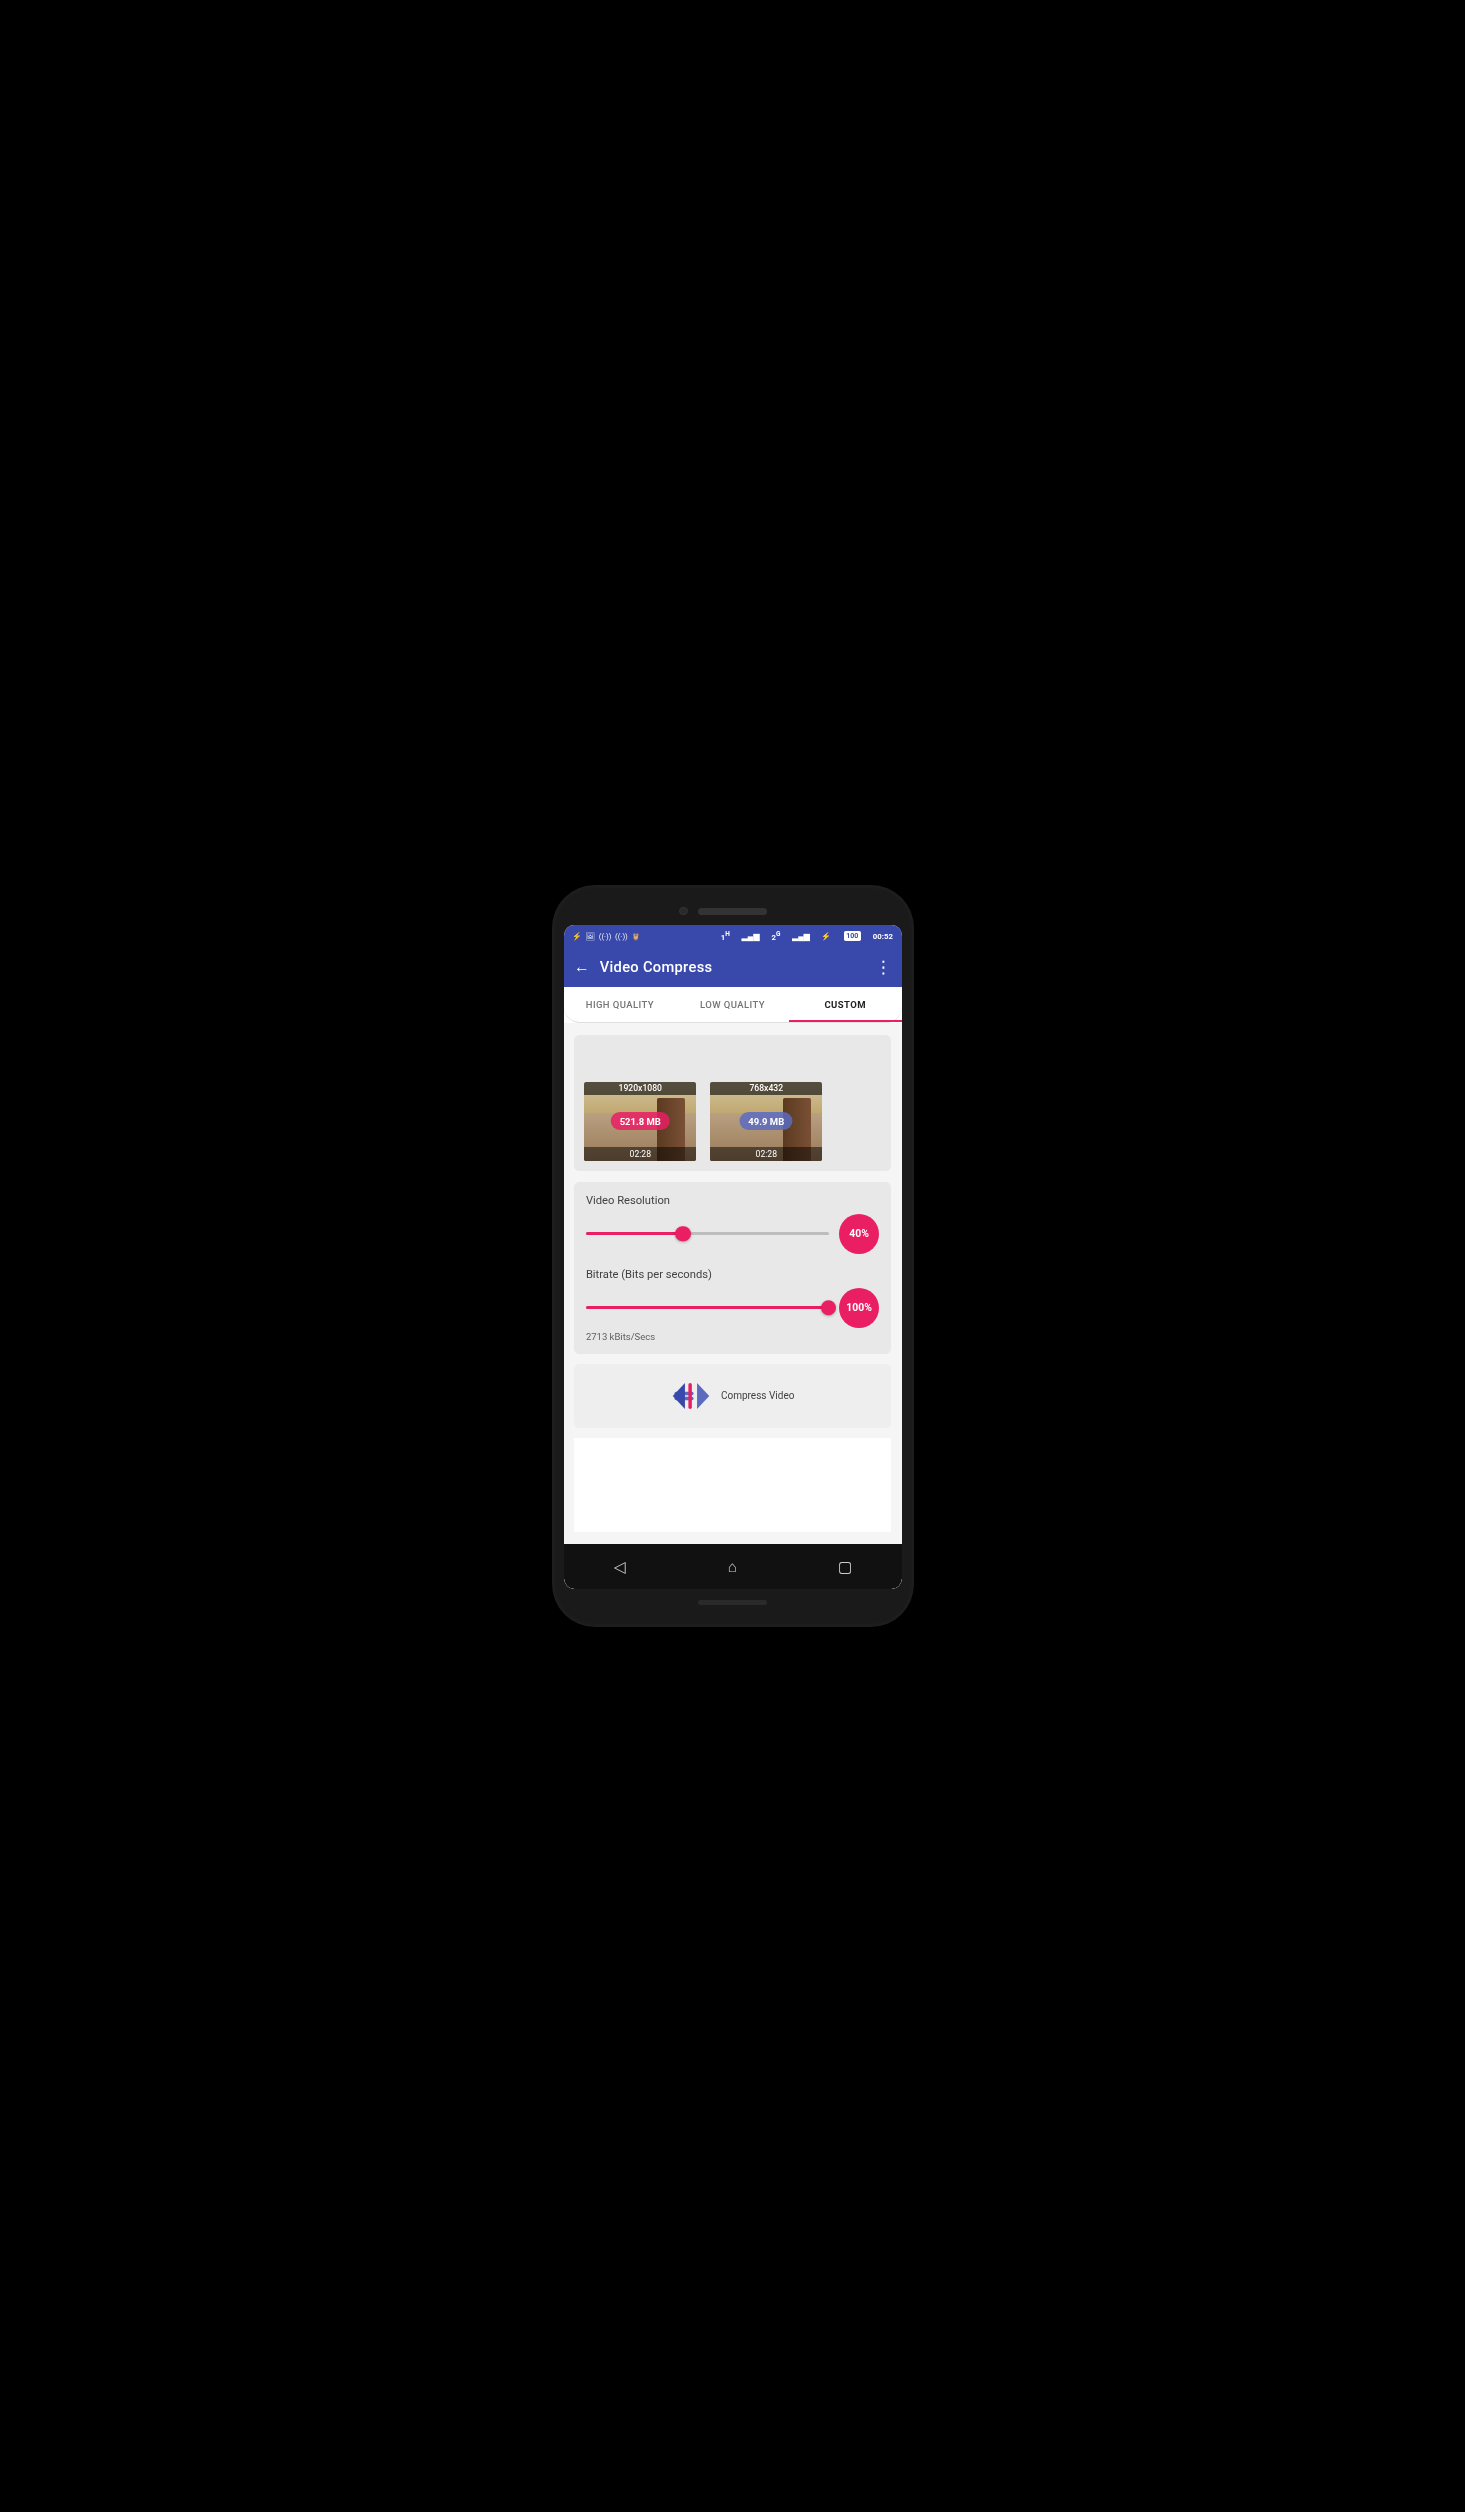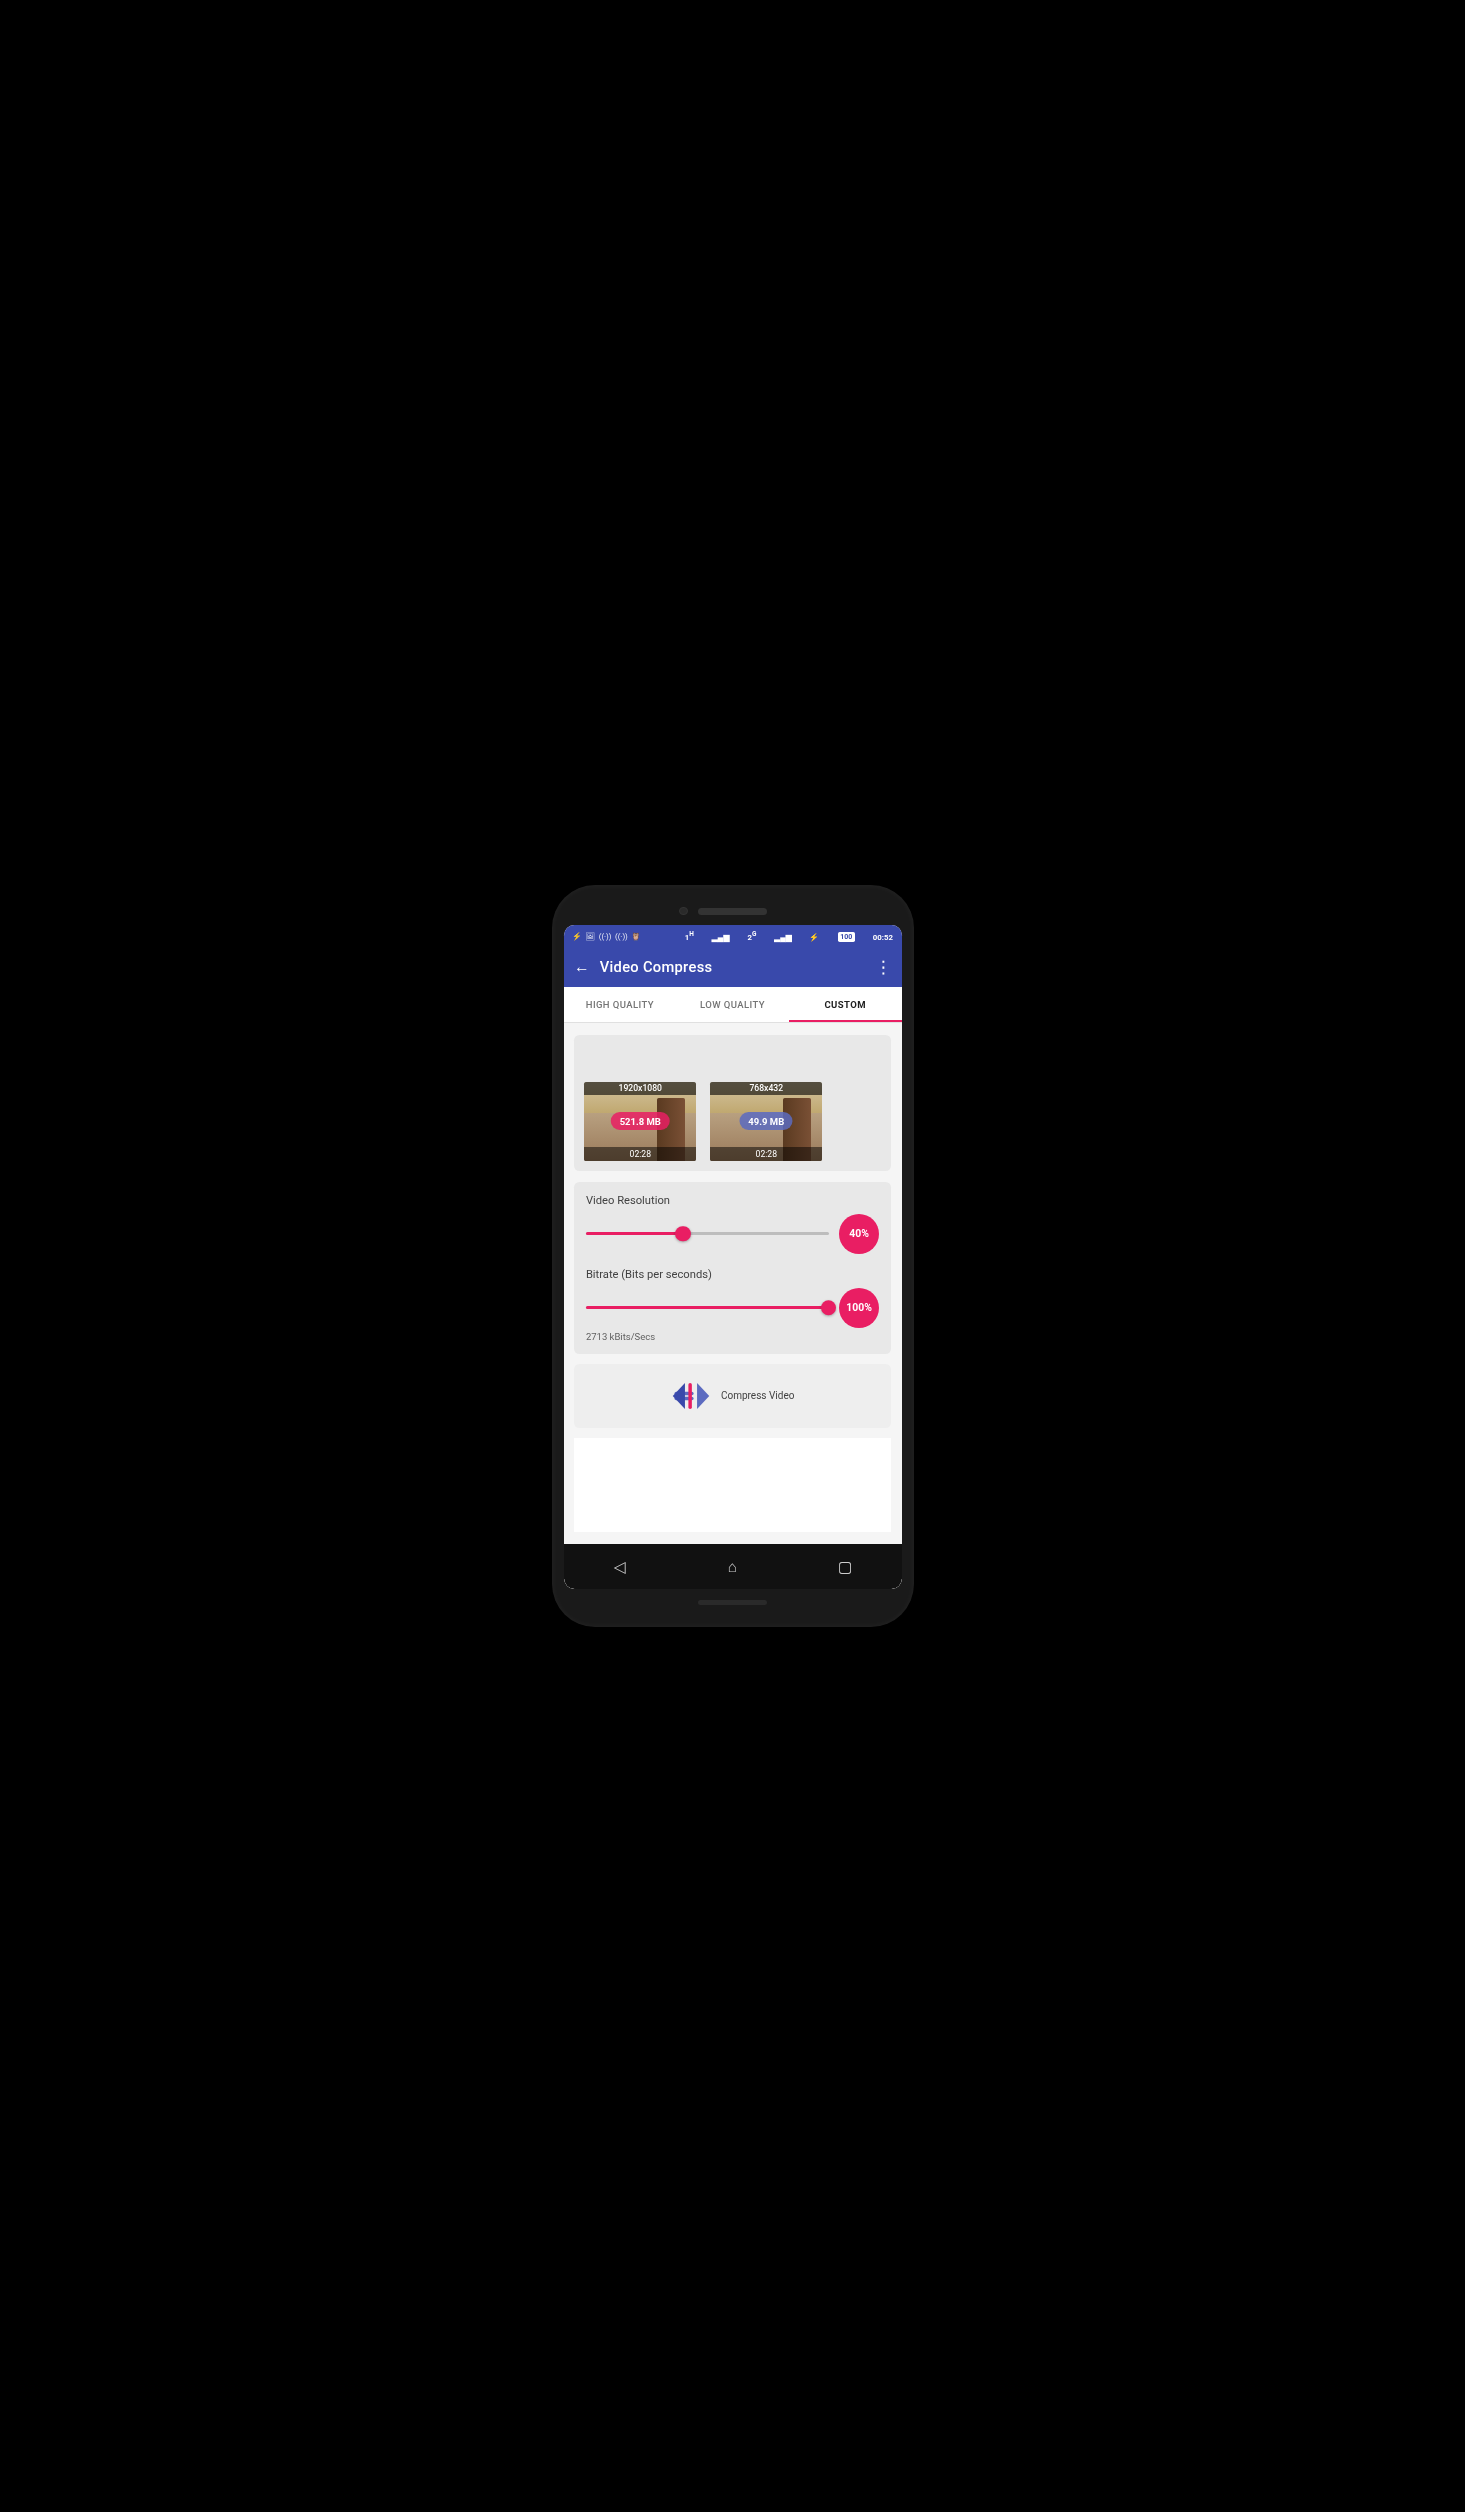--- a/index.html
+++ b/index.html
@@ -74,22 +74,22 @@
     }
 
     .status-left {
       display: flex;
       gap: 3.5px;
       align-items: center;
     }
 
     .status-right {
       display: flex;
-      gap: 18px;
-      align-items: flex-end;
+      gap: 12px;
+      align-items: center;
       font-size: 7.8px;
       font-weight: bold;
     }
 
     .status-icon {
       font-size: 7.8px;
       opacity: 0.9;
     }
 
     .battery-box {
@@ -128,20 +128,21 @@
       font-size: 17.3px;
       letter-spacing: -0.9px;
     }
 
     
     .tab-bar {
       background: #fff;
       display: flex;
       border-bottom: 0.9px solid #e0e0e0;
       height: 36px;
+      border-radius: 16px;
     }
 
     .tab {
       flex: 1;
       display: flex;
       align-items: center;
       justify-content: center;
       font-size: 9.5px;
       font-weight: 500;
       color: #757575;

